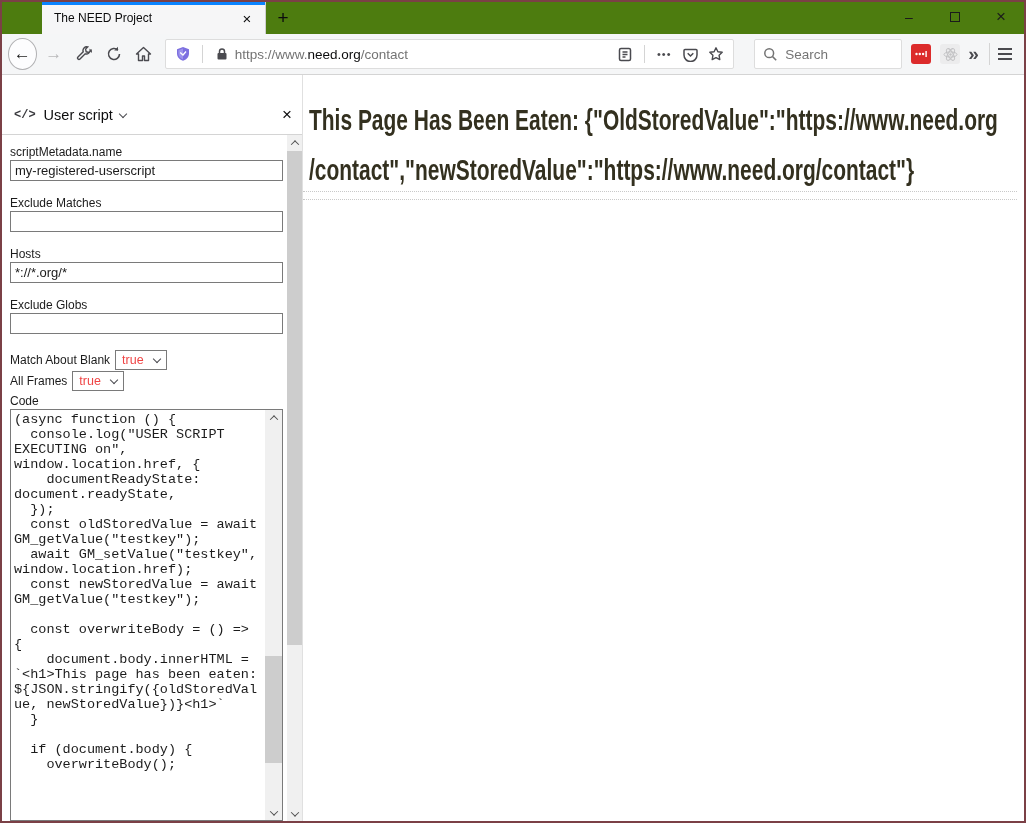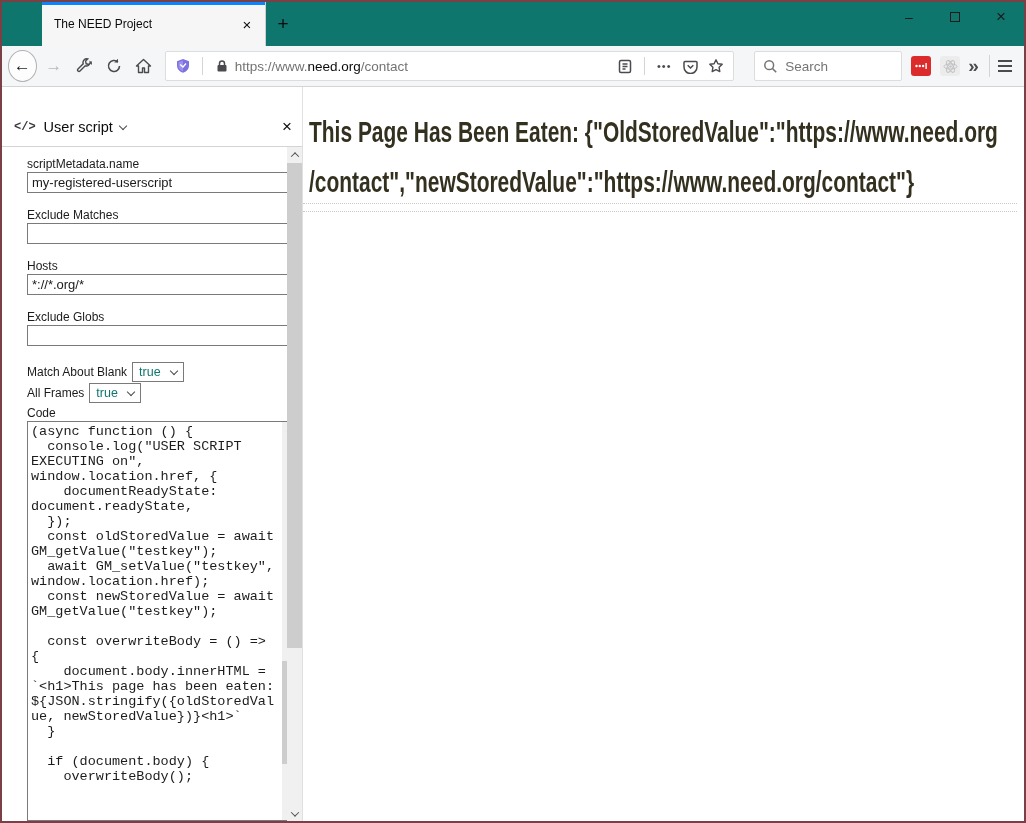--- a/index.html
+++ b/index.html
@@ -1,20 +1,20 @@
 <!DOCTYPE html>
 <html><head>
 <meta charset="utf-8">
 <style>
   * { margin:0; padding:0; box-sizing:border-box; }
   html,body { width:1026px; height:823px; font-family:"Liberation Sans",sans-serif; background:#fff; }
   .window { width:1026px; height:823px; border:2px solid #7b4046; display:flex; flex-direction:column; overflow:hidden; background:#e1e1e2; }
 
   
-  .tabbar { height:44px; background:#0f766e; display:flex; align-items:stretch; flex:0 0 auto; }
+  .tabbar { height:32px; background:#4d7c0f; display:flex; align-items:stretch; flex:0 0 auto; }
   .drag-space { width:40px; }
   .tab { width:224px; background:#f6f6f7; position:relative; display:flex; align-items:center; padding:0 8px 0 12px; border-right:1px solid #cfcfd1; }
   .tab::before { content:""; position:absolute; top:0; left:0; right:0; height:3px; background:#0a84ff; }
   .tab-title { font-size:12px; color:#0c0c0d; flex:1; white-space:nowrap; overflow:hidden; }
   .tab-close { font-size:15px; color:#0c0c0d; width:20px; height:20px; display:flex; align-items:center; justify-content:center; cursor:default; }
   .newtab-btn { width:34px; display:flex; align-items:center; justify-content:center; font-size:19px; color:#0c0c0d; font-weight:300; }
   .tabbar-spacer { flex:1; }
   .win-controls { display:flex; align-items:flex-start; }
   .win-btn { width:46px; height:30px; display:flex; align-items:center; justify-content:center; color:#1b1b1b; font-size:14px; }
   .win-btn .maxbox { width:10px; height:10px; border:1px solid #1b1b1b; }
@@ -50,28 +50,28 @@
 
   
   .sidebar { width:301px; flex:0 0 auto; border-right:1px solid #e0e0e0; display:flex; flex-direction:column; background:#fff; }
   .sb-header { height:60px; flex:0 0 auto; display:flex; align-items:flex-end; padding:0 10px 9px 12px; border-bottom:1px solid #d4d4d4; }
   .sb-header-row { display:flex; align-items:center; width:100%; }
   .code-glyph { font-family:"Liberation Mono",monospace; font-size:12px; color:#3a3a3e; font-weight:bold; margin-right:8px; }
   .sb-title { font-size:14.5px; color:#0c0c0d; }
   .chev-down { width:6px; height:6px; border-right:1.6px solid #4a4a4f; border-bottom:1.6px solid #4a4a4f; transform:rotate(45deg); margin:-3px 0 0 7px; }
   .sb-close { margin-left:auto; font-size:17px; color:#0c0c0d; }
 
-  .sb-body { flex:1; position:relative; padding:11px 0 0 25px; overflow:hidden; display:flex; flex-direction:column; }
+  .sb-body { flex:1; position:relative; padding:11px 0 0 8px; overflow:hidden; display:flex; flex-direction:column; }
   .field { margin-bottom:16px; flex:0 0 auto; }
   .field label { display:block; font-size:12px; line-height:13px; color:#1b1b1b; margin-bottom:1px; }
   .field input { width:273px; height:21px; border:1px solid #7a7a7a; background:#fff; font-size:13px; font-family:"Liberation Sans",sans-serif; padding:0 4px; outline:none; color:#1b1b1b; }
 
   .sel-row { display:flex; align-items:center; height:20px; margin-bottom:1px; flex:0 0 auto; }
   .sel-row .sel-label { font-size:12px; color:#1b1b1b; margin-right:5px; }
-  .selbox { display:inline-flex; align-items:center; border:1px solid #7a7a7a; background:#fff; height:20px; padding:0 6px; font-size:12.5px; color:#0f766e; }
+  .selbox { display:inline-flex; align-items:center; border:1px solid #7a7a7a; background:#fff; height:20px; padding:0 6px; font-size:12.5px; color:#ef4444; }
   .selbox .chev-down { margin:-2px 0 0 10px; }
 
   .code-label { font-size:12px; color:#1b1b1b; line-height:14px; margin:2px 0 1px 0; flex:0 0 auto; }
   .codebox { width:273px; flex:1; border:1px solid #7a7a7a; background:#fff; position:relative; overflow:hidden; }
   .code-text { position:absolute; top:2px; left:3px; width:246px; font-family:"Liberation Mono",monospace; font-size:13.5px; line-height:15px; color:#1c1c1c; white-space:pre-wrap; overflow-wrap:break-word; }
   .vscroll { position:absolute; top:0; right:0; bottom:0; width:17px; background:#f0f0f0; }
   .vscroll .arr { position:absolute; left:0; width:17px; height:15px; display:flex; align-items:center; justify-content:center; }
   .vscroll .arr.up { top:0; } .vscroll .arr.dn { bottom:0; }
   .arr .c { width:6px; height:6px; border-right:1.5px solid #505050; border-bottom:1.5px solid #505050; }
   .arr.up .c { transform:rotate(-135deg) translate(-1px,-1px); }

